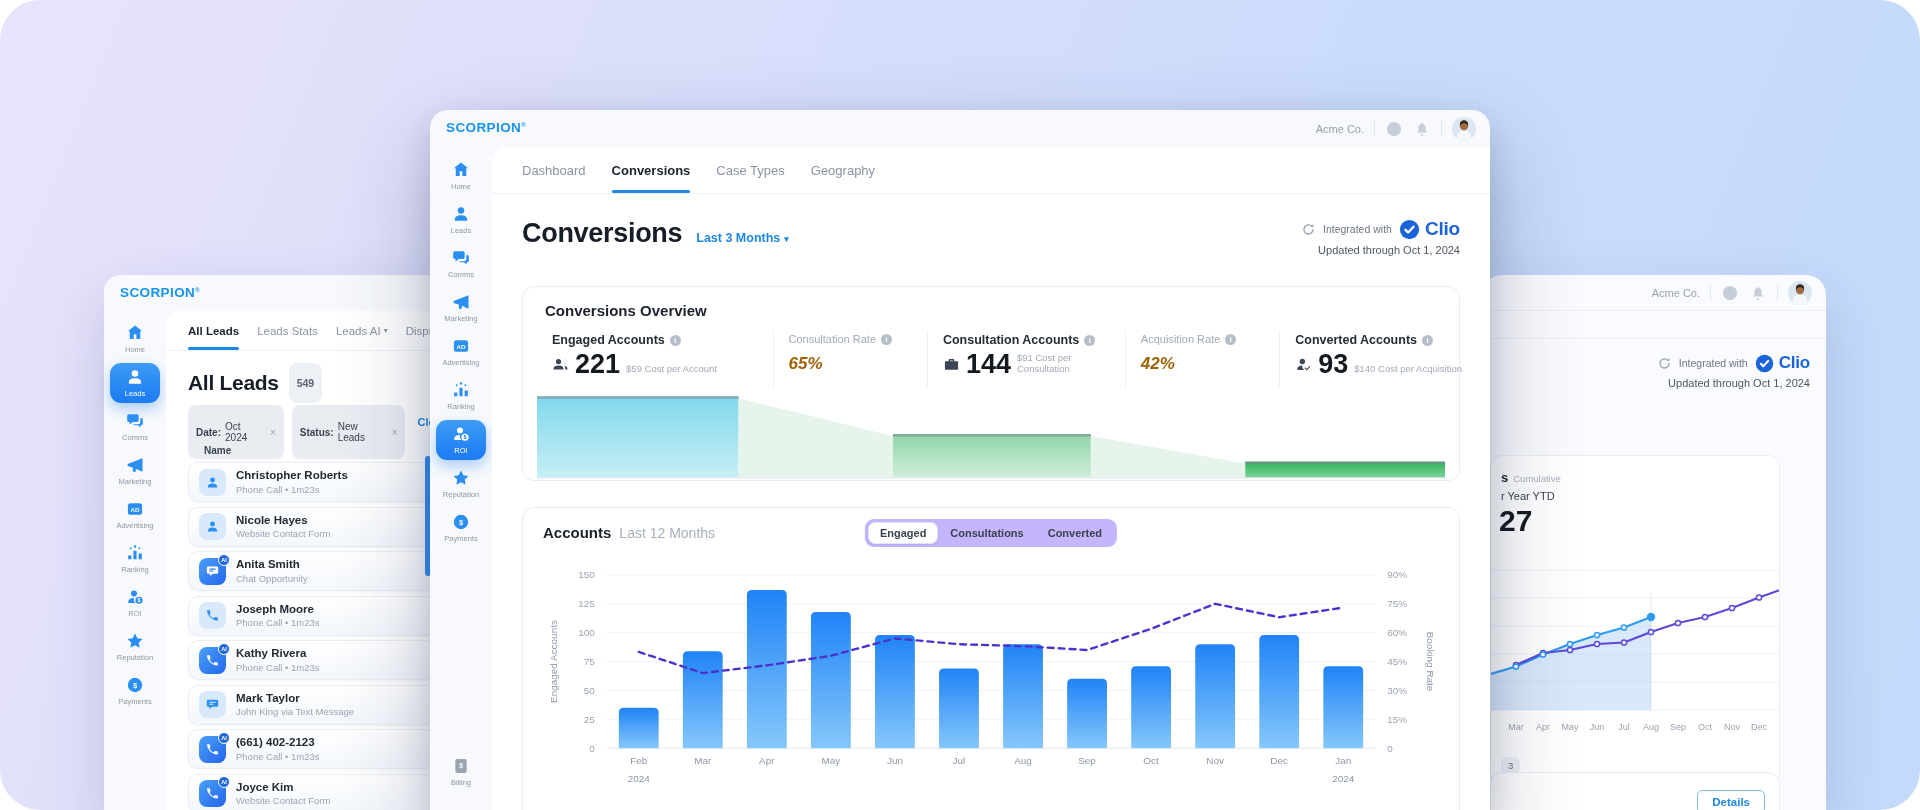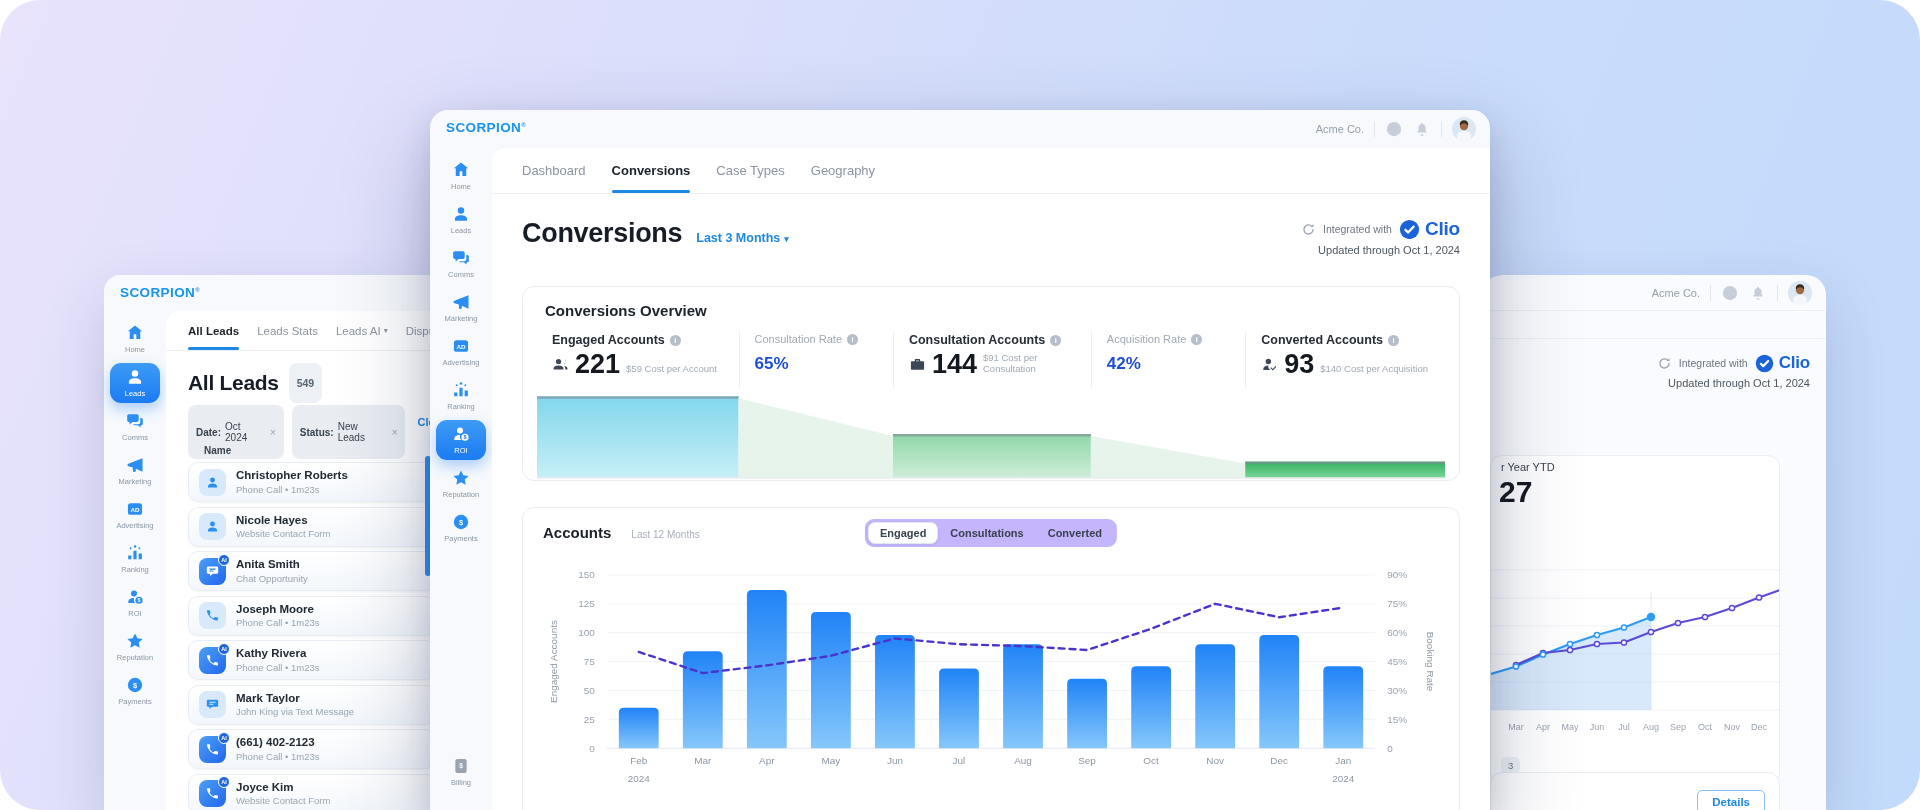--- a/index.html
+++ b/index.html
@@ -74,25 +74,25 @@
   .m-col.bl{border-left:1px solid #edf0f4;}
   .m-title{font-size:12.5px;font-weight:700;color:#262d36;display:flex;align-items:center;gap:5px;}
   .m-title.rate{color:#a0a9b5;font-weight:400;font-size:11px;}
   .info{width:11px;height:11px;border-radius:50%;background:#b6bec9;color:#fff;font-size:7.5px;font-weight:700;
     display:inline-flex;align-items:center;justify-content:center;font-style:normal;flex:none;}
   .m-val{display:flex;align-items:flex-end;gap:6px;margin-top:4px;}
   .m-ic{width:17px;height:17px;margin-bottom:5px;flex:none;}
   .m-ic svg{width:100%;height:100%;fill:#3c4656;}
   .m-num{font-size:27px;font-weight:800;color:#14181f;line-height:1;}
   .m-sub{font-size:9.5px;color:#a0a9b5;margin-bottom:4px;}
-  .rate-val{font-size:17px;font-weight:800;color:#1d4ed8;margin-top:9px;}
+  .rate-val{font-size:17px;font-weight:800;color:#a16207;margin-top:9px;font-style:italic;}
   #funnel svg{display:block;width:100%;height:92px;}
   .card-accounts{margin-top:26px;padding:16px 20px 0;height:400px;}
   .acc-head{position:relative;display:flex;align-items:baseline;}
-  .acc-head .sub{font-size:10px;color:#a8b0bc;margin-left:20px;}
+  .acc-head .sub{font-size:14px;color:#a8b0bc;margin-left:8px;}
   .toggle{position:absolute;left:50%;transform:translateX(-50%);top:-5px;background:#c4b5fd;border-radius:9px;padding:3px;display:flex;}
   .tg{font-size:11px;font-weight:600;color:#39424e;padding:5px 12px;border-radius:7px;cursor:pointer;white-space:nowrap;}
   .tg.active{background:#fff;border:1px solid #e3e7ee;box-shadow:0 1px 3px rgba(20,30,50,.08);padding:4px 11px;}
   #main-chart{margin-top:18px;}
   #main-chart svg{display:block;width:100%;}
   
   .page-head-left{display:flex;align-items:center;gap:10px;padding:12px 0 8px 22px;}
   .page-head-left h1{font-size:21px;font-weight:800;color:#171d26;margin:0;letter-spacing:-.3px;}
   .count-badge{background:#edf0f4;color:#5a6472;font-size:10.5px;font-weight:700;padding:14px 8px;border-radius:8px;}
   .chips{display:flex;align-items:center;gap:8px;padding-left:22px;height:22px;}
@@ -369,20 +369,21 @@
             <span class="cchk" id="rw-clio-check"><svg viewBox="0 0 24 24" xmlns="http://www.w3.org/2000/svg">
                 <circle cx="12" cy="12" r="11" fill="#1a63d9"></circle>
                 <path d="M7.4 12.4l3 3 6.2-6.6" fill="none" stroke="#fff" stroke-width="2.7" stroke-linecap="round" stroke-linejoin="round"></path>
               </svg></span>
             <b>Clio</b>
           </span>
       </div>
       <div class="updated">Updated through Oct 1, 2024</div>
     </div>
     <div class="rw-card">
+      <div class="rw-frag-title"><span>s</span><span class="tag">Cumulative</span></div>
       <div class="rw-frag-sub">r Year YTD</div>
       <div class="rw-frag-val">27</div>
       <div class="rw-chart" id="right-chart"><svg viewBox="0 0 289 205" xmlns="http://www.w3.org/2000/svg">
             <line x1="0" y1="18" x2="289" y2="18" stroke="#eef1f5" stroke-width="1"></line>
             <line x1="0" y1="46" x2="289" y2="46" stroke="#eef1f5" stroke-width="1"></line>
             <line x1="0" y1="74" x2="289" y2="74" stroke="#eef1f5" stroke-width="1"></line>
             <line x1="0" y1="102" x2="289" y2="102" stroke="#eef1f5" stroke-width="1"></line>
             <line x1="0" y1="130" x2="289" y2="130" stroke="#eef1f5" stroke-width="1"></line>
             <line x1="0" y1="158" x2="289" y2="158" stroke="#eef1f5" stroke-width="1"></line>
             <line x1="160" y1="40" x2="160" y2="158" stroke="#e2e8f0" stroke-width="1"></line>
@@ -556,21 +557,21 @@
               <div class="m-title">Engaged Accounts<i class="info">i</i></div>
               <div class="m-val">
                 <span class="m-ic"><svg viewBox="0 0 24 24" xmlns="http://www.w3.org/2000/svg">
                     <path d="M9.2 11.5a3.7 3.7 0 100-7.4 3.7 3.7 0 000 7.4zm0 1.8c-3.9 0-7 1.7-7 4.4v1.5h14v-1.5c0-2.7-3.1-4.4-7-4.4z"></path>
                     <path d="M15.6 11.3a3.7 3.7 0 002.5-6.8 4.8 4.8 0 010 6.7zM17.3 13.6c2.7.5 4.5 1.9 4.5 4.1v1.5h-3.1v-1.5c0-1.6-.5-3-1.4-4.1z"></path>
                   </svg></span>
                 <span class="m-num">221</span>
                 <span class="m-sub">$59 Cost per Account</span>
               </div>
             </div>
-            <div class="m-col bl" style="flex: 0 0 17%;">
+            <div class="m-col bl" style="flex: 0 0 17%; margin-left: 34px;">
               <div class="m-title rate">Consultation Rate<i class="info">i</i></div>
               <div class="rate-val">65%</div>
             </div>
             <div class="m-col bl" style="flex: 0 0 21.8%;">
               <div class="m-title">Consultation Accounts<i class="info">i</i></div>
               <div class="m-val">
                 <span class="m-ic"><svg viewBox="0 0 24 24" xmlns="http://www.w3.org/2000/svg">
                     <path d="M9.6 4.4h4.8c.8 0 1.4.6 1.4 1.4v1.5h4.1c.8 0 1.4.6 1.4 1.4v9.2c0 .8-.6 1.4-1.4 1.4H4.1c-.8 0-1.4-.6-1.4-1.4V8.7c0-.8.6-1.4 1.4-1.4h4.1V5.8c0-.8.6-1.4 1.4-1.4zm.6 2.9h3.6v-.9h-3.6z"></path>
                   </svg></span>
                 <span class="m-num">144</span>

